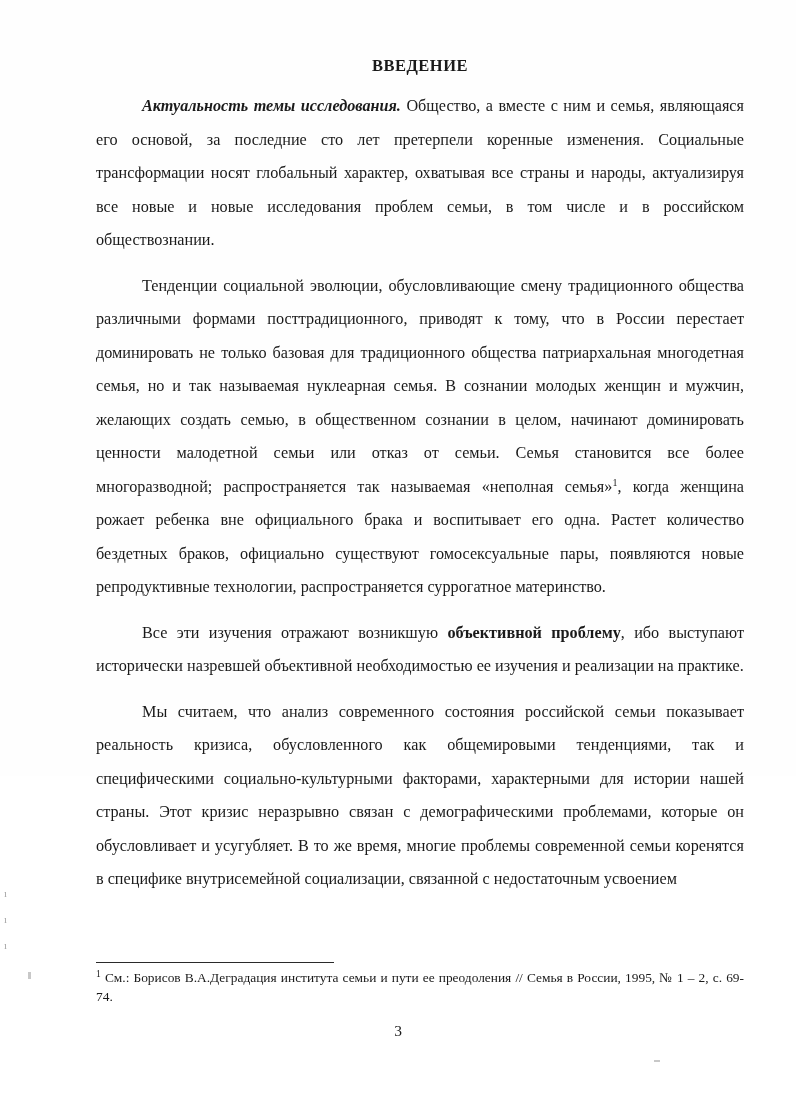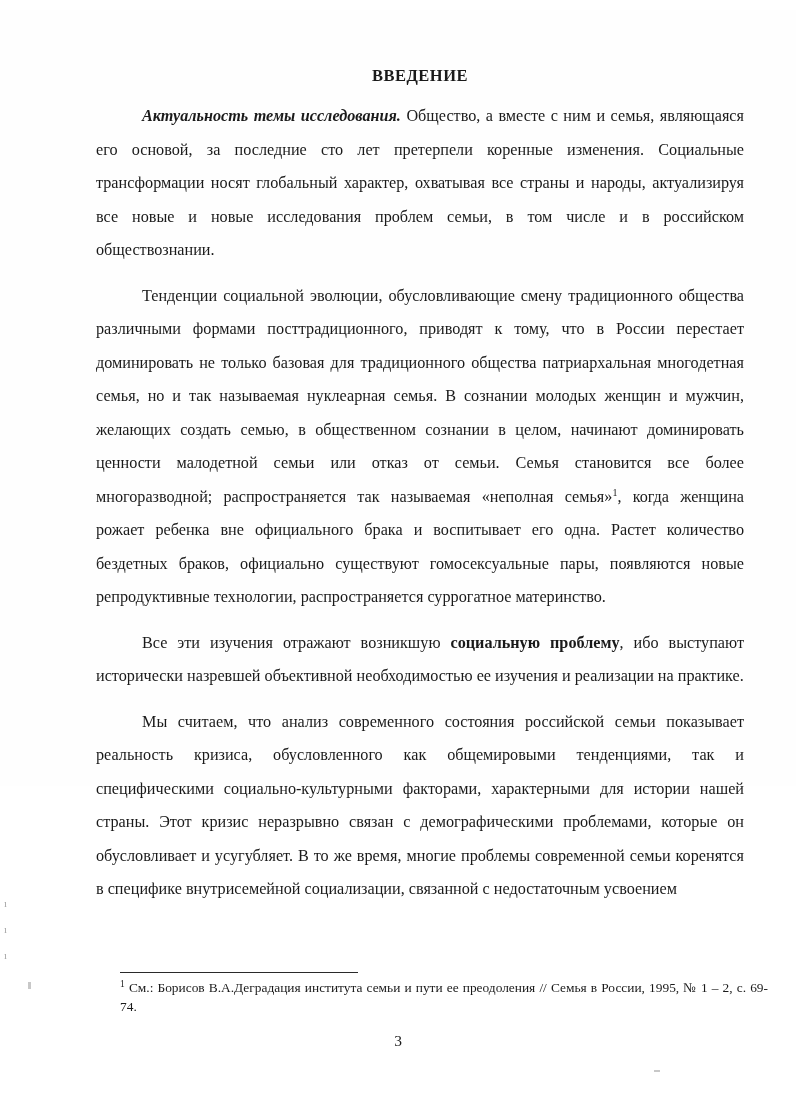--- a/index.html
+++ b/index.html
@@ -10,21 +10,21 @@
   body {
     width: 796px;
     height: 1094px;
     position: relative;
     font-family: "Liberation Serif", serif;
     color: #1a1a1a;
     overflow: hidden;
   }
   .page {
     position: absolute;
-    top: 10px; left: 0;
+    top: 0; left: 0;
     width: 796px;
     height: 776px;
     background: #fefefe;
   }
   .content {
     position: absolute;
     left: 96px;
     top: 56px;
     width: 648px;
   }
@@ -56,21 +56,20 @@
   sup.fn {
     font-size: 10px;
     vertical-align: super;
     line-height: 0;
   }
   .footnote-area {
     position: absolute;
     left: 96px;
     top: 962px;
     width: 648px;
-    margin-left: 24px;
   }
   .footnote-rule {
     width: 238px;
     height: 0;
     border-top: 1px solid #2a2a2a;
     margin-bottom: 5px;
   }
   .footnote-text {
     font-size: 13.4px;
     line-height: 19px;
@@ -117,21 +116,21 @@
 <div class="page">
 
   <div class="content">
 
     <h1 class="doc-title">ВВЕДЕНИЕ</h1>
 
     <p class="para"><span class="italic">Актуальность темы исследования.</span><span> Общество, а вместе с ним и семья, являющаяся его основой, за последние сто лет претерпели коренные изменения. Социальные трансформации носят глобальный характер, охватывая все страны и народы, актуализируя все новые и новые исследования проблем семьи, в том числе и в российском обществознании.</span></p>
 
     <p class="para"><span>Тенденции социальной эволюции, обусловливающие смену традиционного общества различными формами посттрадиционного, приводят к тому, что в России перестает доминировать не только базовая для традиционного общества патриархальная многодетная семья, но и так называемая нуклеарная семья. В сознании молодых женщин и мужчин, желающих создать семью, в общественном сознании в целом, начинают доминировать ценности малодетной семьи или отказ от семьи. Семья становится все более многоразводной; распространяется так называемая «неполная семья»</span><sup class="fn">1</sup><span>, когда женщина рожает ребенка вне официального брака и воспитывает его одна. Растет количество бездетных браков, официально существуют гомосексуальные пары, появляются новые репродуктивные технологии, распространяется суррогатное материнство.</span></p>
 
-    <p class="para"><span>Все эти изучения отражают возникшую </span><span class="bold">социальную проблему</span><span>, ибо выступают исторически назревшей объективной необходимостью ее изучения и реализации на практике.</span></p>
+    <p class="para"><span>Все эти изучения отражают возникшую </span><span class="bold">объективной проблему</span><span>, ибо выступают исторически назревшей объективной необходимостью ее изучения и реализации на практике.</span></p>
 
     <p class="para">Мы считаем, что анализ современного состояния российской семьи показывает реальность кризиса, обусловленного как общемировыми тенденциями, так и специфическими социально-культурными факторами, характерными для истории нашей страны. Этот кризис неразрывно связан с демографическими проблемами, которые он обусловливает и усугубляет. В то же время, многие проблемы современной семьи коренятся в специфике внутрисемейной социализации, связанной с недостаточным усвоением</p>
 
   </div>
 
   <div class="footnote-area">
     <div class="footnote-rule"></div>
     <p class="footnote-text"><sup>1</sup> <span>См.: Борисов В.А.Деградация института семьи и пути ее преодоления // Семья в России, 1995, № 1 – 2, с. 69-74.</span></p>
   </div>
 

